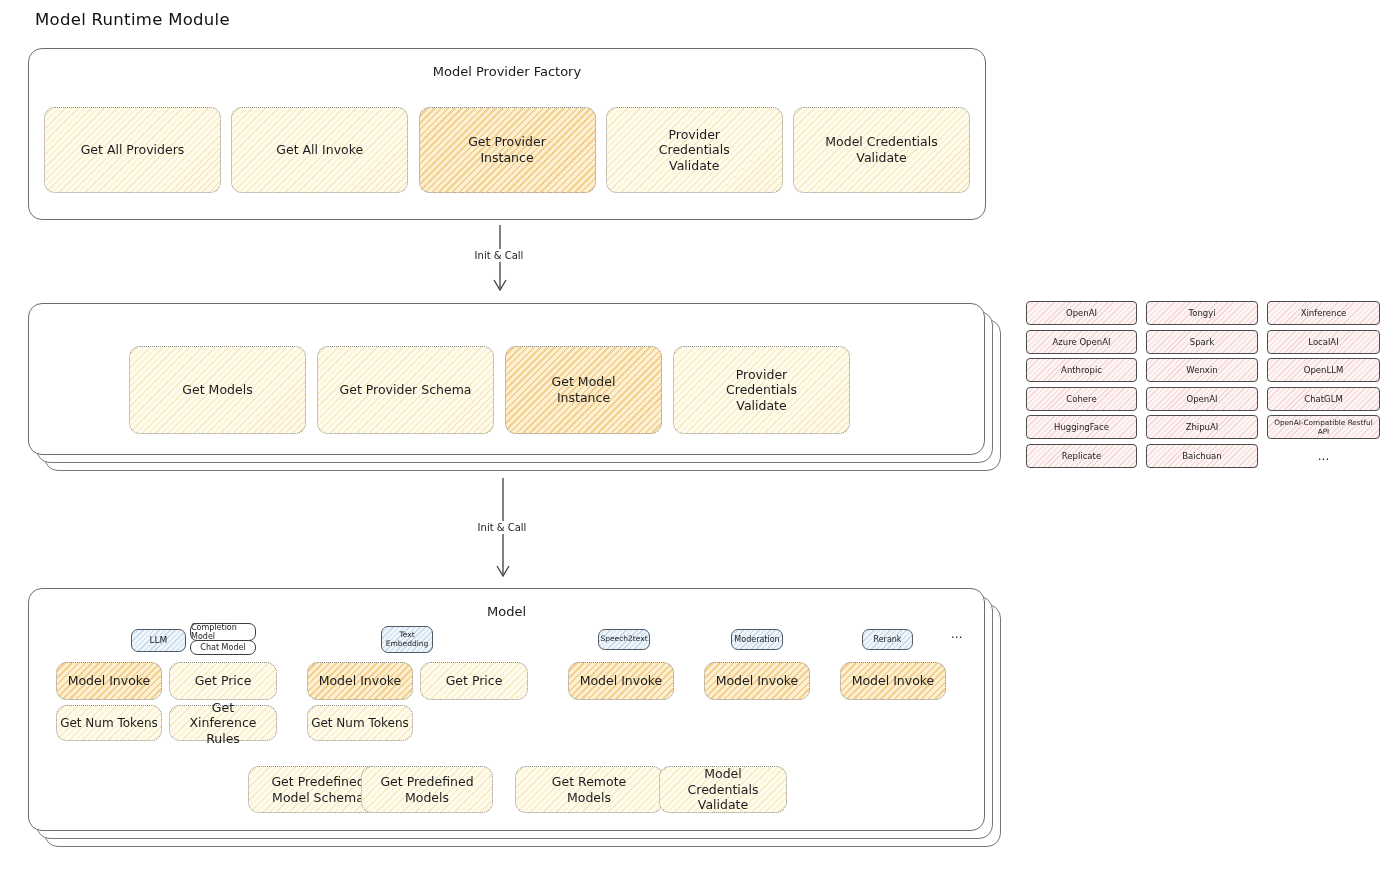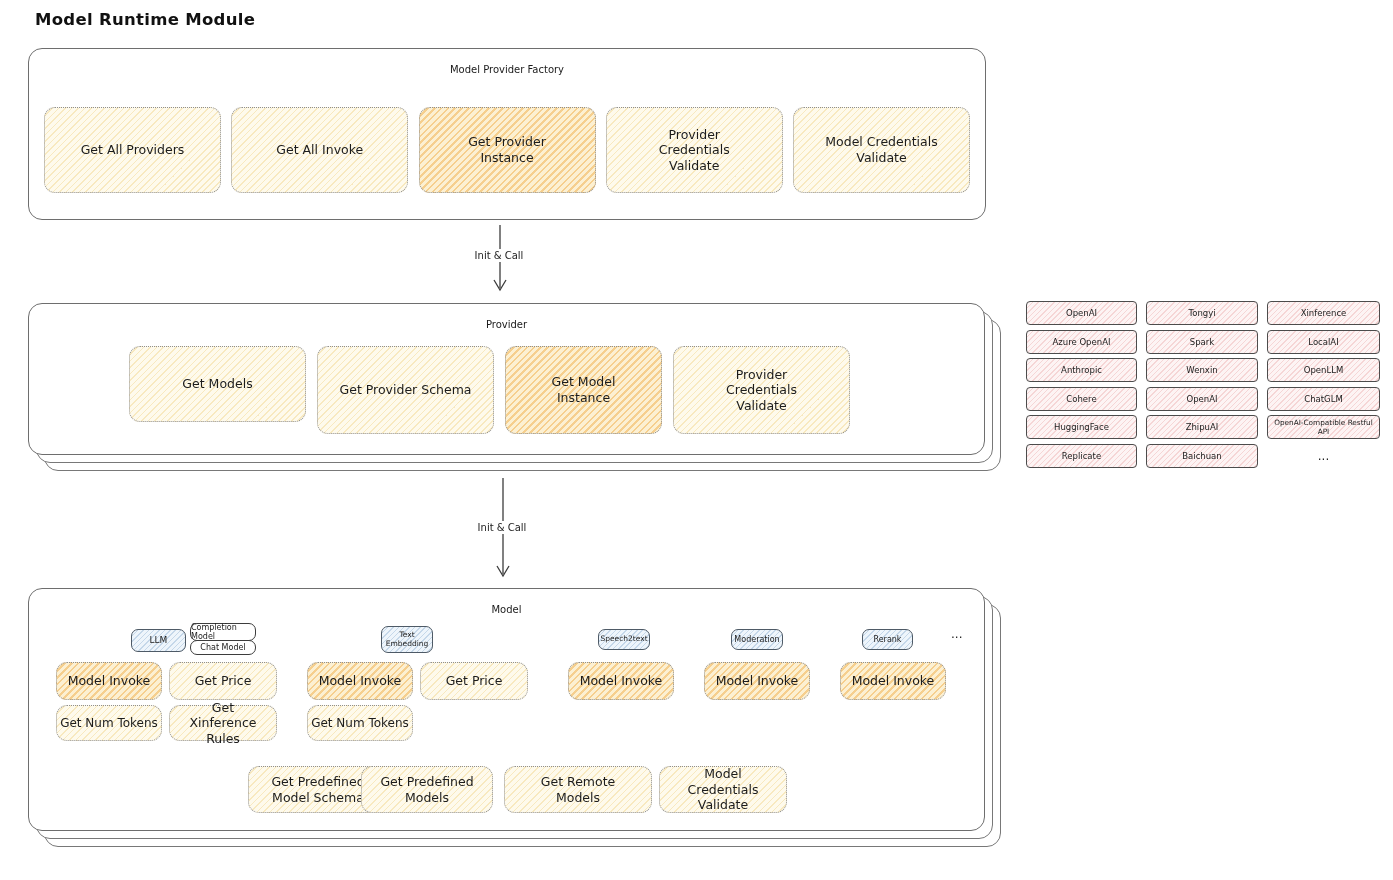--- a/index.html
+++ b/index.html
@@ -1,24 +1,24 @@
 <!DOCTYPE html>
 <html><head>
 <meta charset="utf-8">
 <style>
   * { margin:0; padding:0; box-sizing:border-box; }
   html,body { background:#ffffff; }
   body { font-family:"DejaVu Sans", sans-serif; color:#1d1d1d; }
   #canvas { position:relative; width:1393px; height:880px; background:#ffffff; overflow:hidden; }
 
-  .page-title { position:absolute; left:35px; top:10px; font-size:16.5px; font-weight:700; letter-spacing:.3px; color:#111; }
+  .page-title { position:absolute; left:35px; top:10px; font-size:16.5px; font-weight:400; letter-spacing:.3px; color:#111; }
 
   .big-box { position:absolute; background:#ffffff; border:1.5px solid #6e6e6e; border-radius:14px; }
   .stack-layer { position:absolute; background:#ffffff; border:1.4px solid #787878; border-radius:14px; }
-  .box-title { position:absolute; top:15px; left:0; right:0; text-align:center; font-size:10px; color:#1a1a1a; }
+  .box-title { position:absolute; top:15px; left:0; right:0; text-align:center; font-size:13px; color:#1a1a1a; }
 
   .sketch-btn { border:1.4px dotted #8f8f8f; border-radius:11px; display:flex; align-items:center; justify-content:center; text-align:center; font-size:12.5px; line-height:1.25; color:#1c1c1c; }
   .fill-yellow { background-color:#fefaec;
     background-image:repeating-linear-gradient(135deg, rgba(241,215,146,.5) 0 1.3px, rgba(0,0,0,0) 1.3px 4.6px); }
   .fill-orange { background-color:#fcf0d2;
     background-image:repeating-linear-gradient(135deg, rgba(240,180,85,.55) 0 1.8px, rgba(0,0,0,0) 1.8px 4.8px); }
 
   .btn-row { position:absolute; display:flex; }
 
   .arrow-wrap { position:absolute; }
@@ -62,23 +62,22 @@
     <svg class="arrow" width="20" height="70">
       <line x1="10" y1="1" x2="10" y2="64" stroke="#3c3c3c" stroke-width="1.3"></line>
       <path d="M4 56 L10 66 L16 56" fill="none" stroke="#3c3c3c" stroke-width="1.3"></path>
     </svg>
   </div>
   <div class="arrow-label" style="left:462px; top:249px; width:74px;">Init &amp; Call</div>
 
   <div class="stack-layer" style="left:44px; top:319px; width:957px; height:152px;"></div>
   <div class="stack-layer" style="left:36px; top:311px; width:957px; height:152px;"></div>
   <div class="big-box" style="left:28px; top:303px; width:957px; height:152px;">
-    <div class="box-title">Provider</div>
     <div class="btn-row" style="top:42px; left:100px; gap:11px;">
-      <div class="sketch-btn fill-yellow" style="width:177px; height:76px; padding:0 26px;">Get Models</div>
+      <div class="sketch-btn fill-yellow" style="width:177px; height:88px; padding:0 26px;">Get Models</div>
       <div class="sketch-btn fill-yellow" style="width:177px; height:88px; padding:0 18px;">Get Provider Schema</div>
       <div class="sketch-btn fill-orange" style="width:157px; height:88px; padding:0 18px;">Get Model Instance</div>
       <div class="sketch-btn fill-yellow" style="width:177px; height:88px; padding:0 26px;">Provider Credentials Validate</div>
     </div>
   </div>
 
   <div class="providers-grid">
     <div class="chip">OpenAI</div>
     <div class="chip">Tongyi</div>
     <div class="chip">Xinference</div>
@@ -128,17 +127,17 @@
     <div class="sketch-btn fill-orange abs" style="left:539px; top:73px; width:106px; height:38px;">Model Invoke</div>
     <div class="sketch-btn fill-orange abs" style="left:675px; top:73px; width:106px; height:38px;">Model Invoke</div>
     <div class="sketch-btn fill-orange abs" style="left:811px; top:73px; width:106px; height:38px;">Model Invoke</div>
 
     <div class="sketch-btn fill-yellow abs" style="left:27px; top:116px; width:106px; height:36px; font-size:12px;">Get Num Tokens</div>
     <div class="sketch-btn fill-yellow abs" style="left:140px; top:116px; width:108px; height:36px; padding:0 10px;">Get Xinference Rules</div>
     <div class="sketch-btn fill-yellow abs" style="left:278px; top:116px; width:106px; height:36px; font-size:12px;">Get Num Tokens</div>
 
     <div class="sketch-btn fill-yellow abs" style="left:177px; top:177px; width:140px; height:47px; padding:12px 8px;margin-left:42px;">Get Predefined Model Schema</div>
     <div class="sketch-btn fill-yellow abs" style="left:332px; top:177px; width:132px; height:47px; padding:0 18px;">Get Predefined Models</div>
-    <div class="sketch-btn fill-yellow abs" style="left:475px; top:177px; width:148px; height:47px; padding:0 18px;">Get Remote Models</div>
+    <div class="sketch-btn fill-yellow abs" style="left:486px; top:177px; width:148px; height:47px; padding:0 18px;">Get Remote Models</div>
     <div class="sketch-btn fill-yellow abs" style="left:630px; top:177px; width:128px; height:47px; padding:0 12px;">Model Credentials Validate</div>
   </div>
 
 </div>
 
 </body></html>

